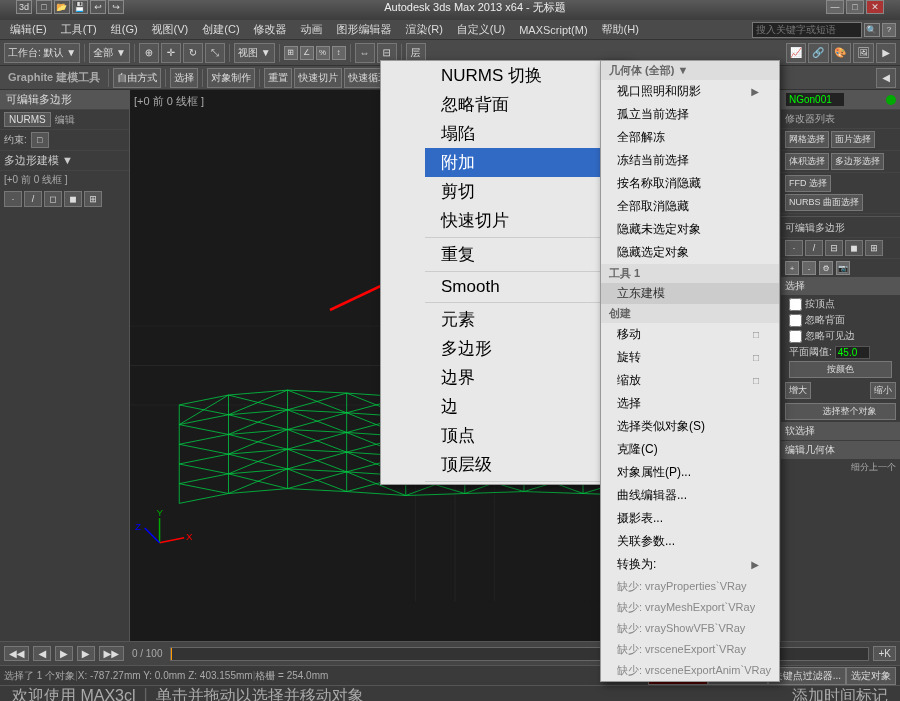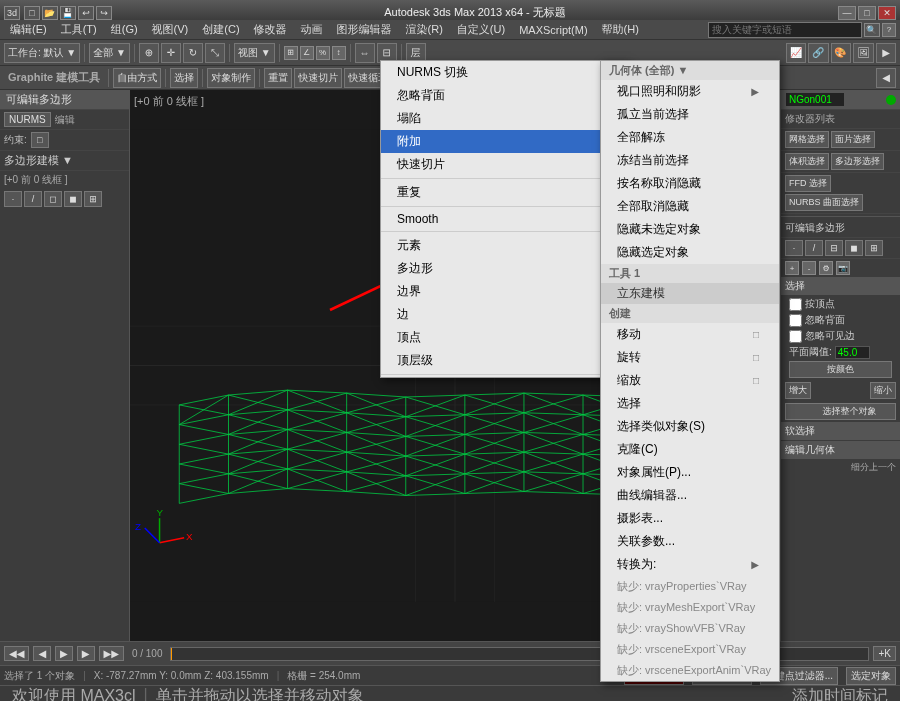--- a/index.html
+++ b/index.html
@@ -11,23 +11,23 @@
       font-size: 12px;
       background: #3a3a3a;
       color: #ddd;
     }
 
     
     #titlebar {
       height: 20px;
       background: linear-gradient(to bottom, #5a5a5a, #3c3c3c);
       display: flex;
-      align-items: flex-end;
+      align-items: flex-start;
       justify-content: space-between;
-      padding: 0 4px;
+      padding: 0 16px;
       color: #fff;
       font-size: 11px;
     }
     #titlebar-left {
       display: flex;
       align-items: center;
       gap: 4px;
     }
     #titlebar-icons {
       display: flex;
@@ -226,22 +226,23 @@
     
     #context-menu {
       position: absolute;
       top: 60px;
       left: 380px;
       width: 248px;
       background: #e8e8e8;
       border: 1px solid #999;
       box-shadow: 3px 3px 8px rgba(0,0,0,0.5);
       z-index: 100;
-      font-size: 12px;
+      font-size: 17px;
       color: #000;
+      padding-left: 44px;
     }
     .cm-item {
       padding: 3px 20px 3px 16px;
       cursor: pointer;
       position: relative;
       white-space: nowrap;
       display: flex;
       align-items: center;
       justify-content: space-between;
     }
@@ -301,21 +302,20 @@
       background: #333;
       border: 1px solid #666;
       position: relative;
     }
     #statusbar {
       height: 20px;
       background: #3a3a3a;
       display: flex;
       align-items: center;
       padding: 0 4px;
-      gap: 8px;
       font-size: 10px;
       color: #aaa;
       border-bottom: 1px solid #555;
     }
     #statusbar2 {
       height: 15px;
       background: #3a3a3a;
       display: flex;
       align-items: flex-start;
       padding: 0 12px;
@@ -443,21 +443,21 @@
     <div class="menu-item">视图(V)</div>
     <div class="menu-item">创建(C)</div>
     <div class="menu-item">修改器</div>
     <div class="menu-item">动画</div>
     <div class="menu-item">图形编辑器</div>
     <div class="menu-item">渲染(R)</div>
     <div class="menu-item">自定义(U)</div>
     <div class="menu-item">MAXScript(M)</div>
     <div class="menu-item">帮助(H)</div>
     <div style="flex:1"></div>
-    <input type="text" style="height: 16px; width: 154px; background: rgb(34, 34, 34); border: 1px solid rgb(119, 119, 119); color: rgb(221, 221, 221); font-size: 10px; padding: 0px 3px;" placeholder="搜入关键字或短语">
+    <input type="text" style="height: 16px; width: 110px; background: rgb(34, 34, 34); border: 1px solid rgb(119, 119, 119); color: rgb(221, 221, 221); font-size: 10px; padding: 0px 3px;" placeholder="搜入关键字或短语">
     <div class="titlebar-icon-btn">🔍</div>
     <div class="small-icon">?</div>
   </div>
 
   <div id="toolbar">
     <div class="toolbar-btn">工作台: 默认 ▼</div>
     <div class="toolbar-separator"></div>
     <div class="toolbar-btn">全部 ▼</div>
     <div class="toolbar-separator"></div>
     <div class="toolbar-btn">⊕</div>
@@ -767,20 +767,21 @@
       <div style="background:#555;padding:2px 4px;font-size:10px;color:#ddd;margin-top:1px;cursor:pointer;font-family:Liberation Serif, serif;">编辑几何体</div>
       <div style="padding:2px 4px;font-size:9px;color:#aaa;text-align:right;">细分上一个</div>
     </div>
   </div>
 
   <div id="context-menu">
     <div class="cm-item">NURMS 切换</div>
     <div class="cm-item">忽略背面</div>
     <div class="cm-item">塌陷</div>
     <div class="cm-item highlighted">附加</div>
+    <div class="cm-item">剪切</div>
     <div class="cm-item">快速切片</div>
     <div class="cm-separator"></div>
     <div class="cm-item">重复</div>
     <div class="cm-separator"></div>
     <div class="cm-item">Smooth</div>
     <div class="cm-separator"></div>
     <div class="cm-item">元素</div>
     <div class="cm-item">多边形</div>
     <div class="cm-item">边界</div>
     <div class="cm-item">边</div>

